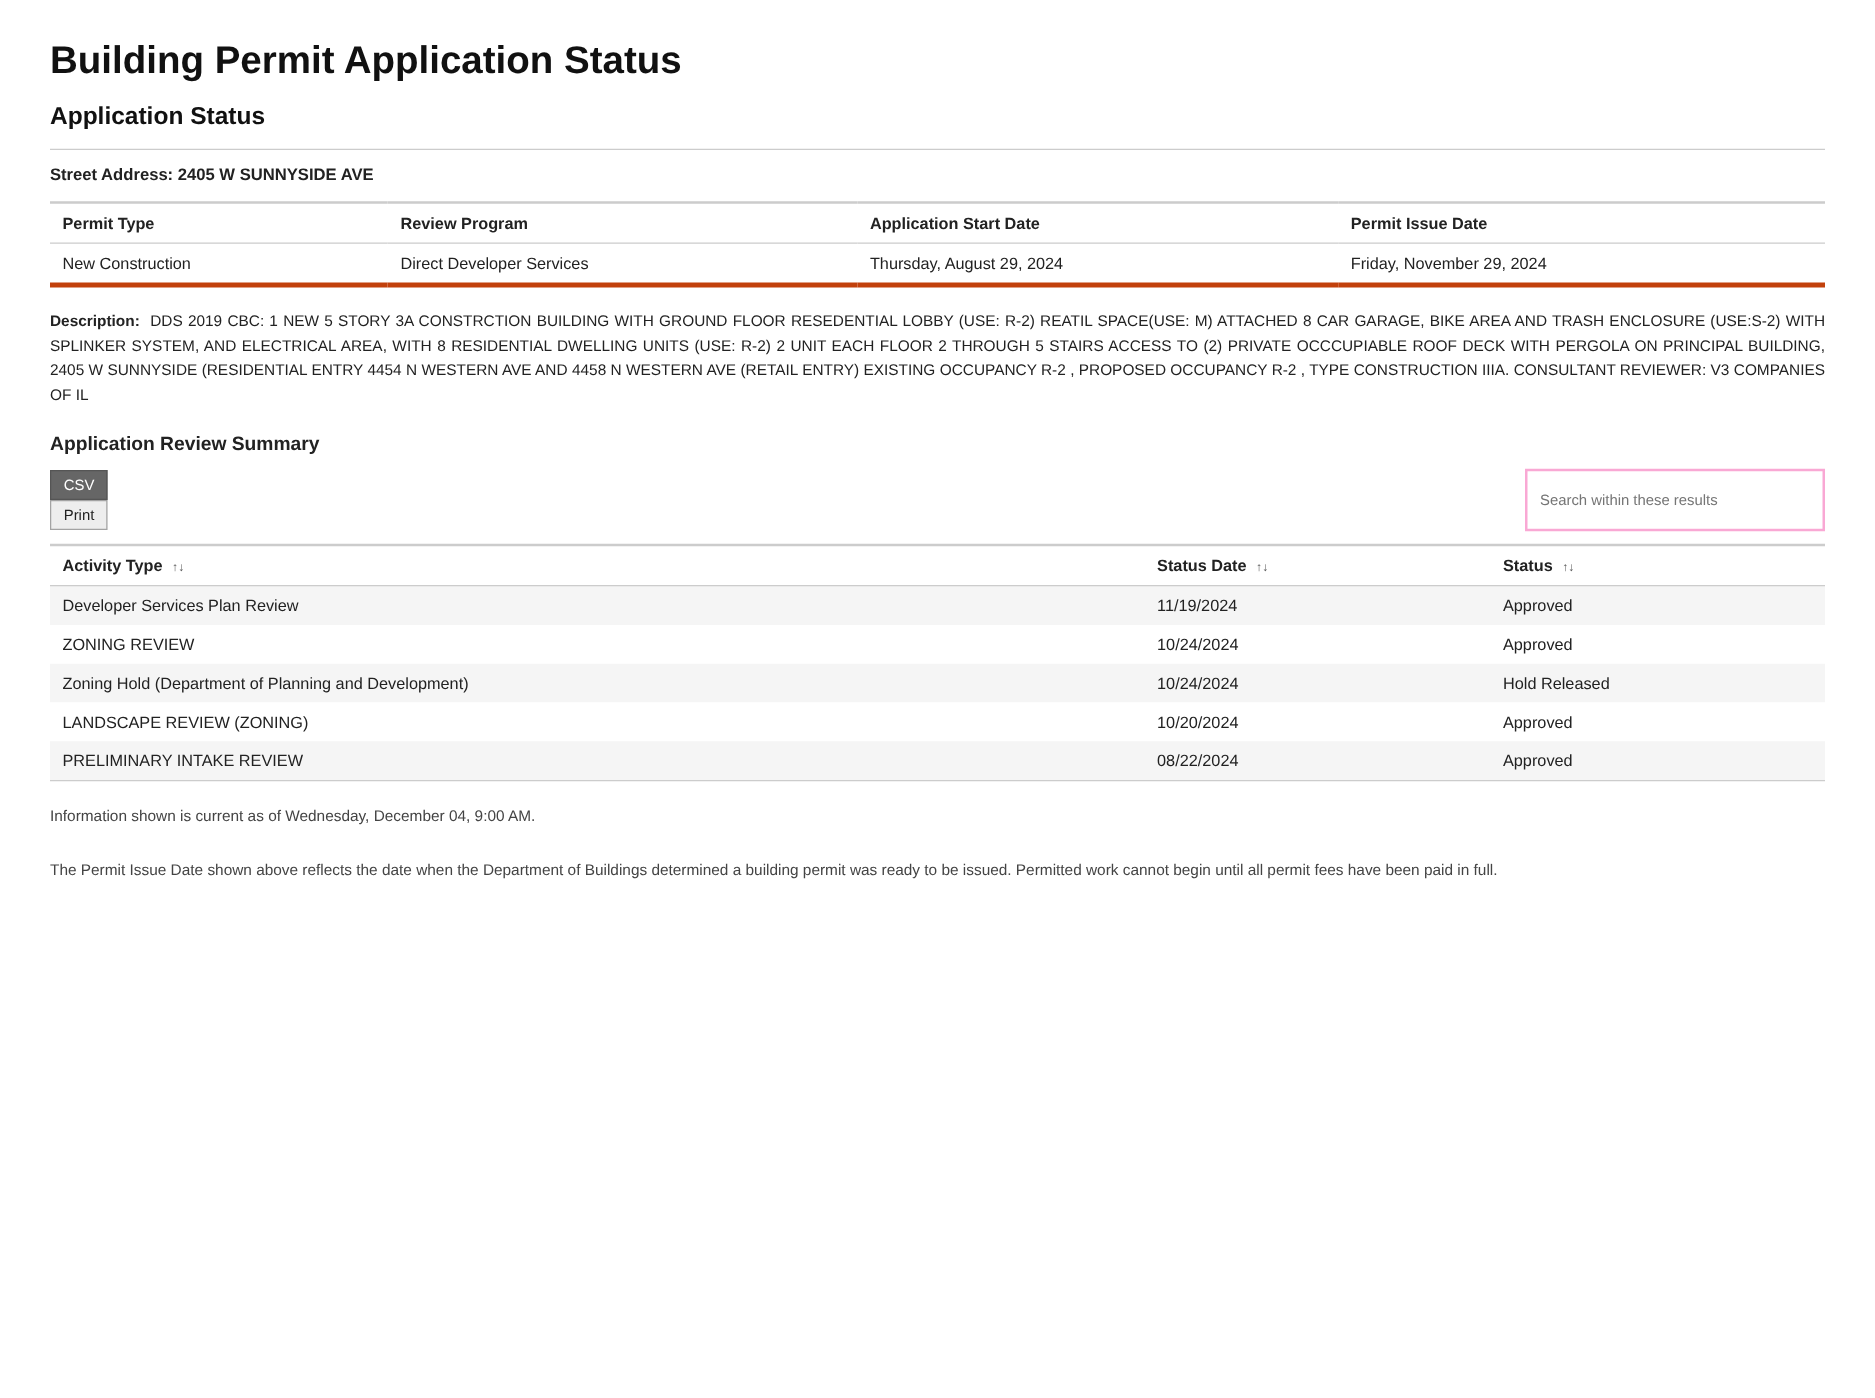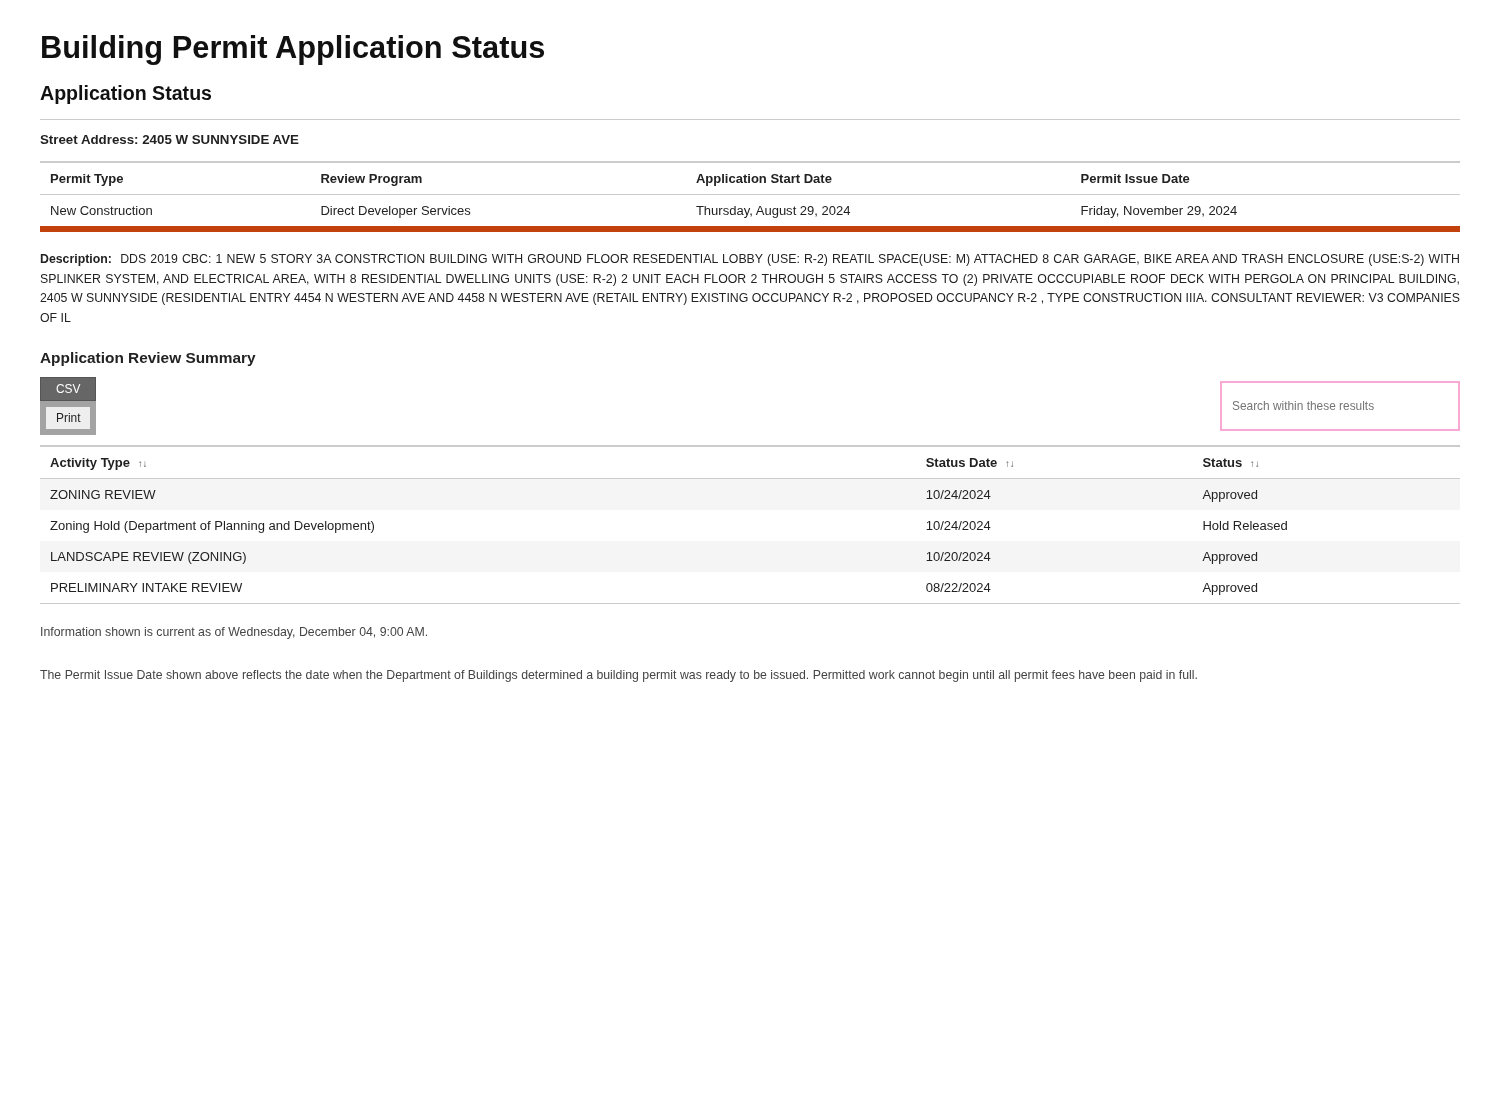--- a/index.html
+++ b/index.html
@@ -44,21 +44,21 @@
       font-weight: bold;
       text-align: left;
       padding: 8px 10px;
       border-top: 2px solid #ccc;
       border-bottom: 1px solid #ccc;
       background: #fff;
     }
 
     .permit-table td {
       padding: 8px 10px;
-      border-bottom: 6px solid #c2410c;
+      border-bottom: 4px solid #c2410c;
     }
 
     .description-box {
       font-size: 0.88em;
       line-height: 1.6;
       margin-bottom: 20px;
       text-align: justify;
     }
 
     .description-box strong {
@@ -87,21 +87,21 @@
     .btn-csv {
       border: 1px solid #555;
       background: #666;
       color: #fff;
       padding: 4px 10px;
       font-size: 0.85em;
       cursor: pointer;
     }
 
     .btn-print {
-      border: 6px solid #a3a3a3;
+      border: 1px solid #a3a3a3;
       background: #eee;
       color: #222;
       padding: 4px 10px;
       font-size: 0.85em;
       cursor: pointer;
     }
 
     .search-input {
       border: 2px solid #f9a8d4;
       padding: 16px 10px;
@@ -229,20 +229,25 @@
         <span class="sort-icon">↑↓</span>
       </th>
       <th>
         <span>Status</span>
         <span class="sort-icon">↑↓</span>
       </th>
     </tr>
   </thead>
   <tbody id="review-table-body">
       <tr>
+        <td>Developer Services Plan Review</td>
+        <td>11/19/2024</td>
+        <td>Approved</td>
+      </tr>
+      <tr>
         <td>ZONING REVIEW</td>
         <td>10/24/2024</td>
         <td>Approved</td>
       </tr>
       <tr>
         <td>Zoning Hold (Department of Planning and Development)</td>
         <td>10/24/2024</td>
         <td>Hold Released</td>
       </tr>
       <tr>

